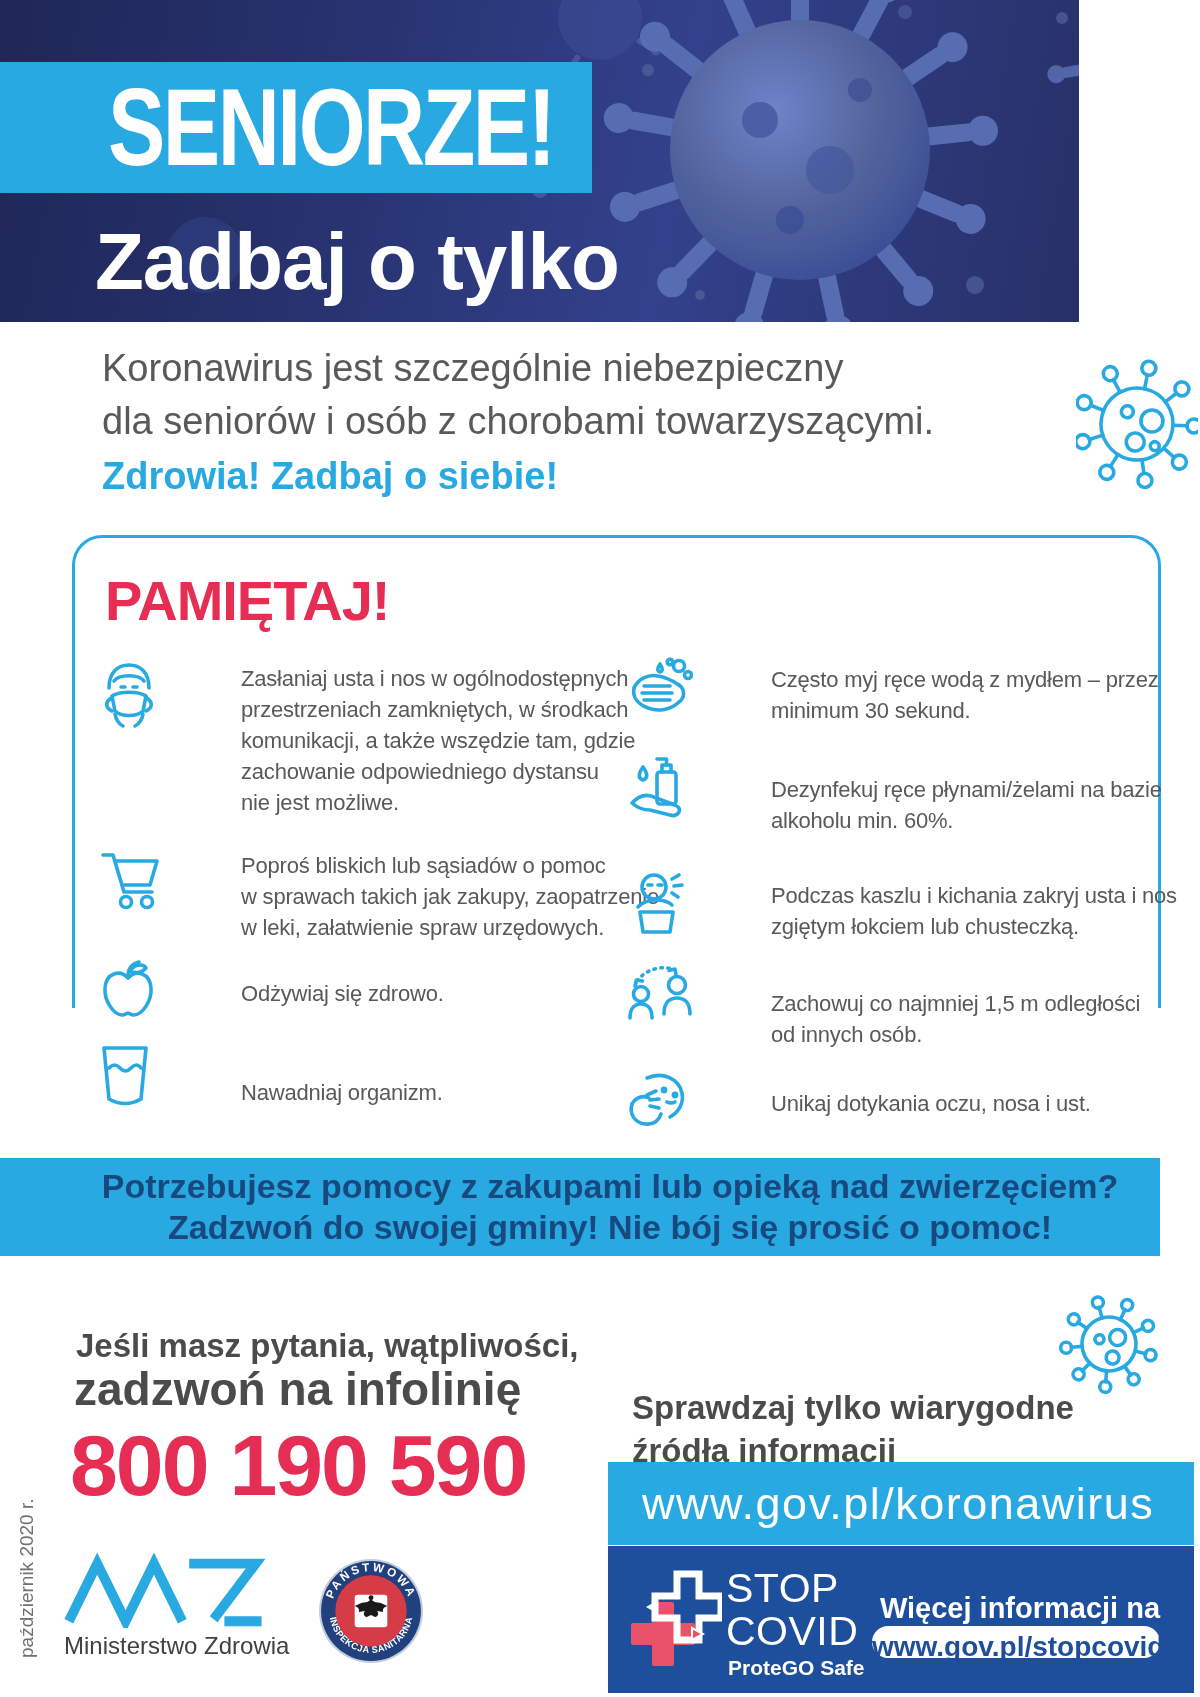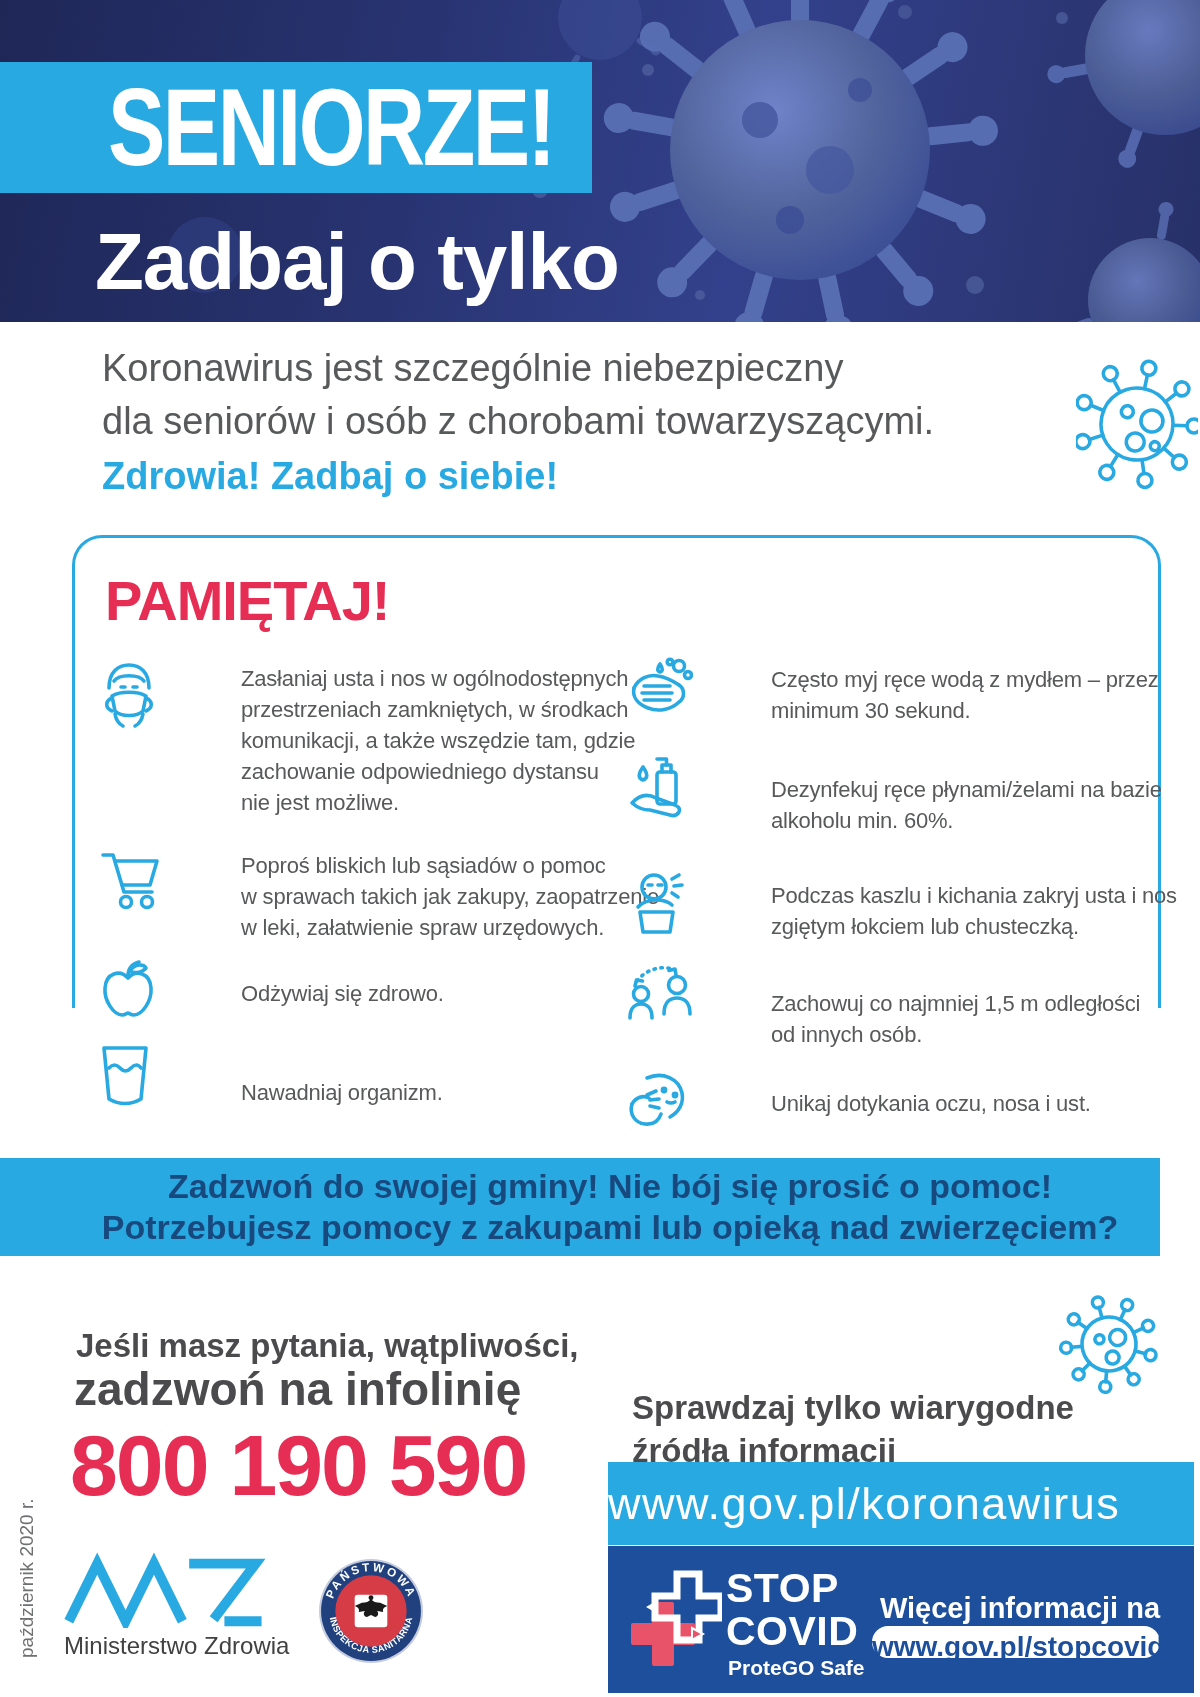--- a/index.html
+++ b/index.html
@@ -5,21 +5,21 @@
   :root{
     --cyan:#29a9e1; --crimson:#e62e55; --navy-box:#1d4f9c; --banner-text:#17497f;
     --body-text:#58595b; --grey-dark:#4b4b4d; --header-navy:#272e66; --stopcovid-red:#e9536a;
   }
   *{margin:0;padding:0;box-sizing:border-box;}
   html,body{background:#ffffff;}
   body{font-family:"Liberation Sans","DejaVu Sans",sans-serif;}
   .poster{position:relative;width:1200px;height:1697px;background:#fff;overflow:hidden;}
 
   
-  .header{position:absolute;left:0;top:0;width:1200px;height:322px;
+  .header{position:absolute;left:0;top:0;width:1079px;height:322px;
     background:linear-gradient(100deg,#1f2757 0%,#283472 35%,#33418c 62%,#273067 100%);overflow:hidden;}
   .header-art{position:absolute;left:0;top:0;}
   .seniorze-band{position:absolute;left:0;top:62px;width:592px;height:131px;background:var(--cyan);}
   .seniorze-band span{display:inline-block;margin-left:108px;color:#fff;font-size:86px;font-weight:800;
     letter-spacing:-2.5px;line-height:131px;transform:scaleY(1.28);transform-origin:left center;font-stretch:condensed;}
   .zadbaj{position:absolute;left:95px;top:216px;color:#fff;font-size:80px;font-weight:700;letter-spacing:-1px;}
 
   
   .intro-main{position:absolute;left:102px;top:342px;color:var(--body-text);font-size:38px;line-height:53px;white-space:pre-line;}
   .intro-highlight{position:absolute;left:102px;top:455px;color:var(--cyan);font-size:38px;font-weight:700;}
@@ -57,24 +57,24 @@
   .date-note{position:absolute;left:16px;top:1658px;transform:rotate(-90deg);transform-origin:0 0;
     color:#6f7072;font-size:19px;white-space:nowrap;}
   .mz-logo{position:absolute;left:62px;top:1548px;}
   .mz-label{position:absolute;left:64px;top:1632px;color:#414142;font-size:24px;}
   .pis-badge{position:absolute;left:318px;top:1558px;}
 
   
   .sources-title{position:absolute;left:632px;top:1386px;color:var(--grey-dark);font-size:33px;font-weight:700;line-height:43px;white-space:pre-line;}
   .footer-virus{position:absolute;left:1056px;top:1286px;}
   .url-box{position:absolute;left:608px;top:1462px;width:586px;height:83px;background:var(--cyan);}
-  .url-box span{display:block;color:#fff;font-size:45px;font-weight:300;letter-spacing:1.5px;line-height:83px;}
+  .url-box span{display:block;margin-left:34px;color:#fff;font-size:45px;font-weight:300;letter-spacing:1.5px;line-height:83px;}
   .navy-box{position:absolute;left:608px;top:1546px;width:586px;height:147px;background:var(--navy-box);}
   .stopcovid-logo{position:absolute;left:20px;top:24px;}
-  .stopcovid-title{position:absolute;left:118px;top:21px;color:#fff;font-size:41px;font-weight:700;line-height:43px;white-space:pre-line;letter-spacing:0.5px;}
+  .stopcovid-title{position:absolute;left:118px;top:21px;color:#fff;font-size:41px;font-weight:400;line-height:43px;white-space:pre-line;letter-spacing:0.5px;}
   .stopcovid-sub{position:absolute;left:120px;top:110px;color:#fff;font-size:21px;font-weight:700;}
   .more-info{position:absolute;left:262px;top:46px;width:300px;text-align:center;color:#fff;font-size:29px;font-weight:700;}
   .stopcovid-pill{position:absolute;left:264px;top:80px;width:288px;height:32px;background:#fff;border-radius:21px;
     text-align:center;color:var(--navy-box);font-size:28px;font-weight:700;line-height:41px;}
 
   svg{display:block;}
   .ic{stroke:var(--cyan);fill:none;stroke-width:3.6;stroke-linecap:round;stroke-linejoin:round;}
 </style>
 </head>
 <body>
@@ -320,22 +320,22 @@
         </g>
       </svg>
       <div class="txt">Unikaj dotykania oczu, nosa i ust.</div>
     </div>
   </div>
 
   <svg class="phone-icon" width="66" height="66" viewBox="0 0 66 66">
     <path d="M16 8 C9 14 7 25 13 35 C19 45 30 55 42 59 C52 62 60 59 62 52 L56 41 C54 37 50 38 46 41 C42 44 37 43 31 37 C25 31 23 25 27 21 C31 18 33 15 30 11 L21 6 C19 5 17 6 16 8 Z" fill="none" stroke="#ffffff" stroke-width="4.5" stroke-linejoin="round" transform="rotate(-8 33 33)"></path>
   </svg>
   <div class="help-banner">
+    <div class="line">Potrzebujesz pomocy z zakupami lub opieką nad zwierzęciem?</div>
     <div class="line">Zadzwoń do swojej gminy! Nie bój się prosić o pomoc!</div>
-    <div class="line">Potrzebujesz pomocy z zakupami lub opieką nad zwierzęciem?</div>
   </div>
 
   <div class="hotline-q">Jeśli masz pytania, wątpliwości,</div>
   <div class="hotline-call">zadzwoń na infolinię</div>
   <div class="hotline-number">800 190 590</div>
   <div class="date-note">październik 2020 r.</div>
 
   <svg class="mz-logo" width="225" height="80" viewBox="0 0 230 80">
     <g fill="none" stroke="#29a9e1" stroke-width="10">
       <polyline points="7,74 36,15 65,74 94,15 123,74"></polyline>

